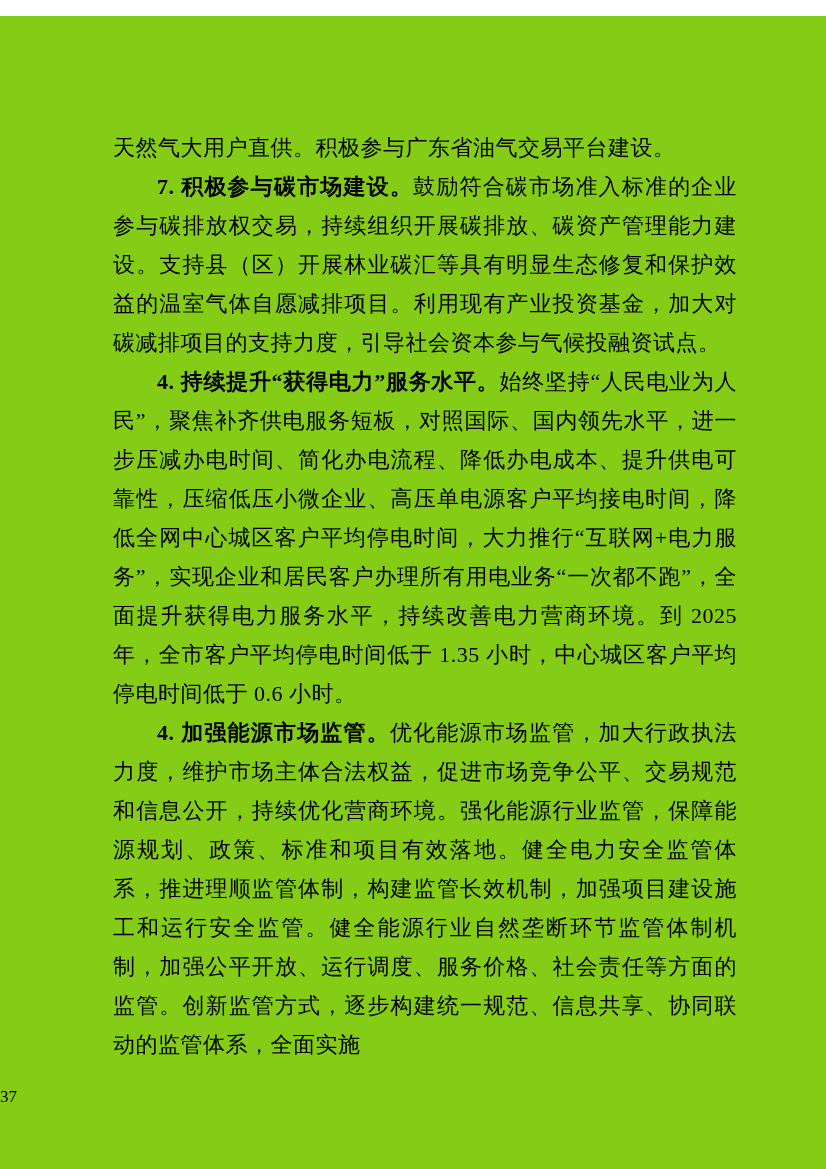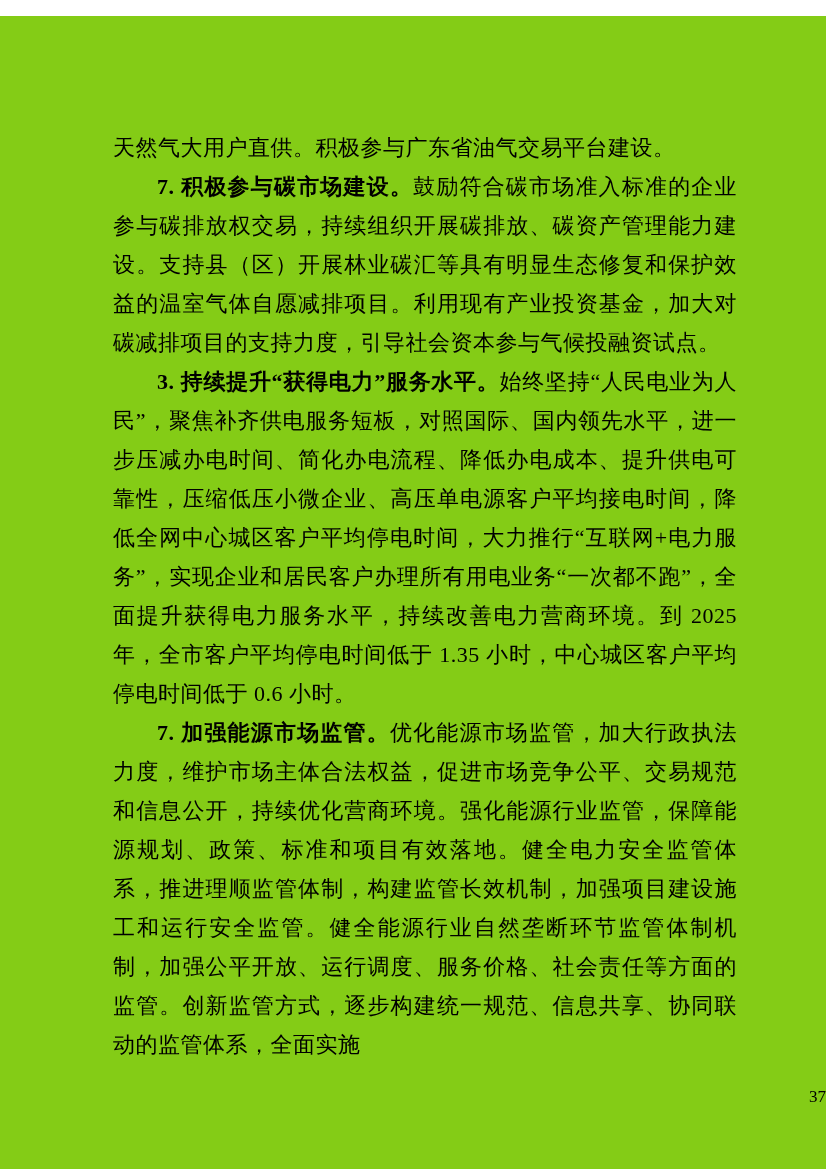--- a/index.html
+++ b/index.html
@@ -36,35 +36,35 @@
     text-indent: 0;
   }
   .lead {
     font-weight: bold;
   }
   .page-number {
     position: absolute;
     left: 0;
     bottom: 78px;
     width: 100%;
-    text-align: right;
+    text-align: left;
     font-size: 17px;
     color: #000000;
   }
 </style>
 </head>
 <body>
 
 <div class="page">
   <div class="content">
 
     <p class="para continuation"><span>天然气大用户直供。积极参与广东省油气交易平台建设。</span></p>
 
     <p class="para"><span class="lead">7. 积极参与碳市场建设。</span><span>鼓励符合碳市场准入标准的企业参与碳排放权交易，持续组织开展碳排放、碳资产管理能力建设。支持县（区）开展林业碳汇等具有明显生态修复和保护效益的温室气体自愿减排项目。利用现有产业投资基金，加大对碳减排项目的支持力度，引导社会资本参与气候投融资试点。</span></p>
 
-    <p class="para"><span class="lead">3. 持续提升“获得电力”服务水平。</span><span>始终坚持“人民电业为人民”，聚焦补齐供电服务短板，对照国际、国内领先水平，进一步压减办电时间、简化办电流程、降低办电成本、提升供电可靠性，压缩低压小微企业、高压单电源客户平均接电时间，降低全网中心城区客户平均停电时间，大力推行“互联网+电力服务”，实现企业和居民客户办理所有用电业务“一次都不跑”，全面提升获得电力服务水平，持续改善电力营商环境。到 2025 年，全市客户平均停电时间低于 1.35 小时，中心城区客户平均停电时间低于 0.6 小时。</span></p>
+    <p class="para"><span class="lead">4. 持续提升“获得电力”服务水平。</span><span>始终坚持“人民电业为人民”，聚焦补齐供电服务短板，对照国际、国内领先水平，进一步压减办电时间、简化办电流程、降低办电成本、提升供电可靠性，压缩低压小微企业、高压单电源客户平均接电时间，降低全网中心城区客户平均停电时间，大力推行“互联网+电力服务”，实现企业和居民客户办理所有用电业务“一次都不跑”，全面提升获得电力服务水平，持续改善电力营商环境。到 2025 年，全市客户平均停电时间低于 1.35 小时，中心城区客户平均停电时间低于 0.6 小时。</span></p>
 
-    <p class="para"><span class="lead">7. 加强能源市场监管。</span><span>优化能源市场监管，加大行政执法力度，维护市场主体合法权益，促进市场竞争公平、交易规范和信息公开，持续优化营商环境。强化能源行业监管，保障能源规划、政策、标准和项目有效落地。健全电力安全监管体系，推进理顺监管体制，构建监管长效机制，加强项目建设施工和运行安全监管。健全能源行业自然垄断环节监管体制机制，加强公平开放、运行调度、服务价格、社会责任等方面的监管。创新监管方式，逐步构建统一规范、信息共享、协同联动的监管体系，全面实施</span></p>
+    <p class="para"><span class="lead">4. 加强能源市场监管。</span><span>优化能源市场监管，加大行政执法力度，维护市场主体合法权益，促进市场竞争公平、交易规范和信息公开，持续优化营商环境。强化能源行业监管，保障能源规划、政策、标准和项目有效落地。健全电力安全监管体系，推进理顺监管体制，构建监管长效机制，加强项目建设施工和运行安全监管。健全能源行业自然垄断环节监管体制机制，加强公平开放、运行调度、服务价格、社会责任等方面的监管。创新监管方式，逐步构建统一规范、信息共享、协同联动的监管体系，全面实施</span></p>
 
   </div>
 
   <div class="page-number">37</div>
 </div>
 
 </body></html>

